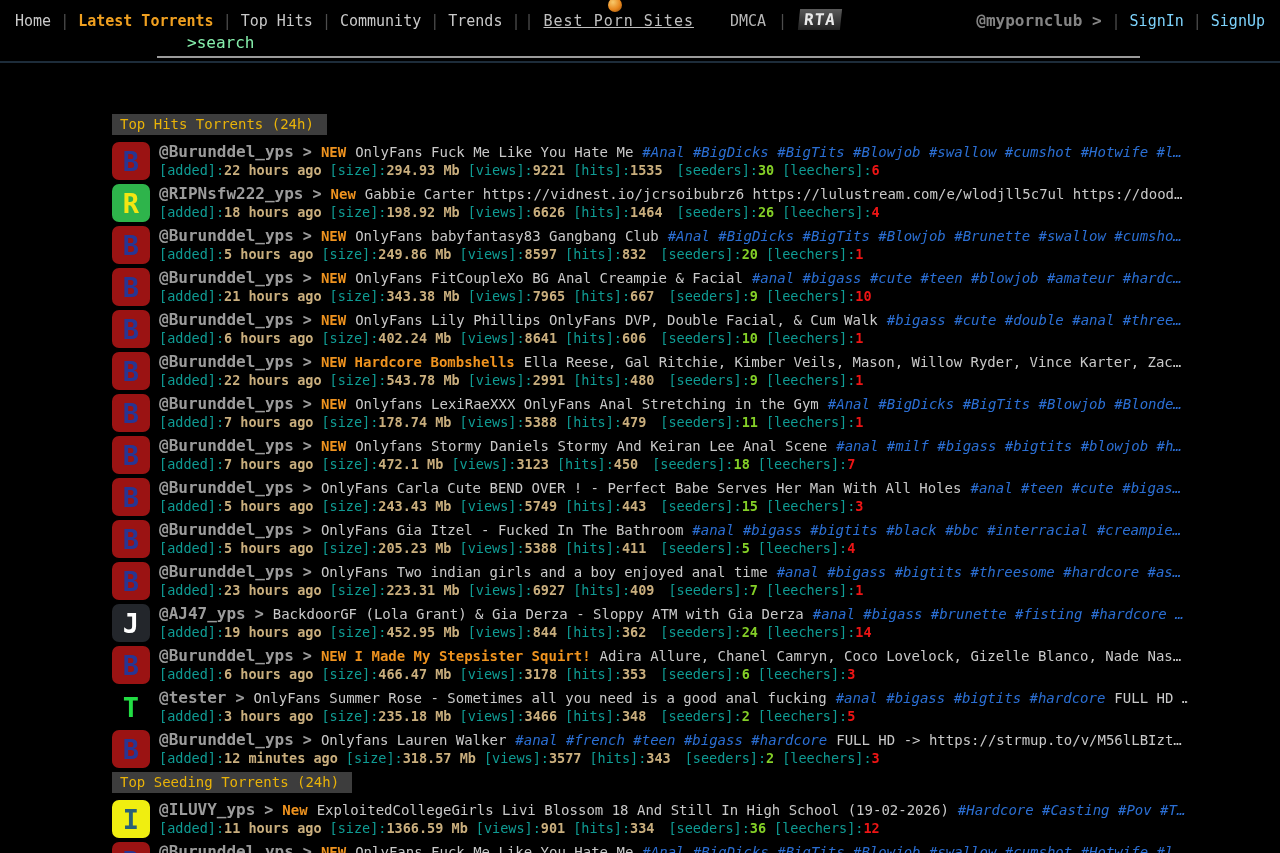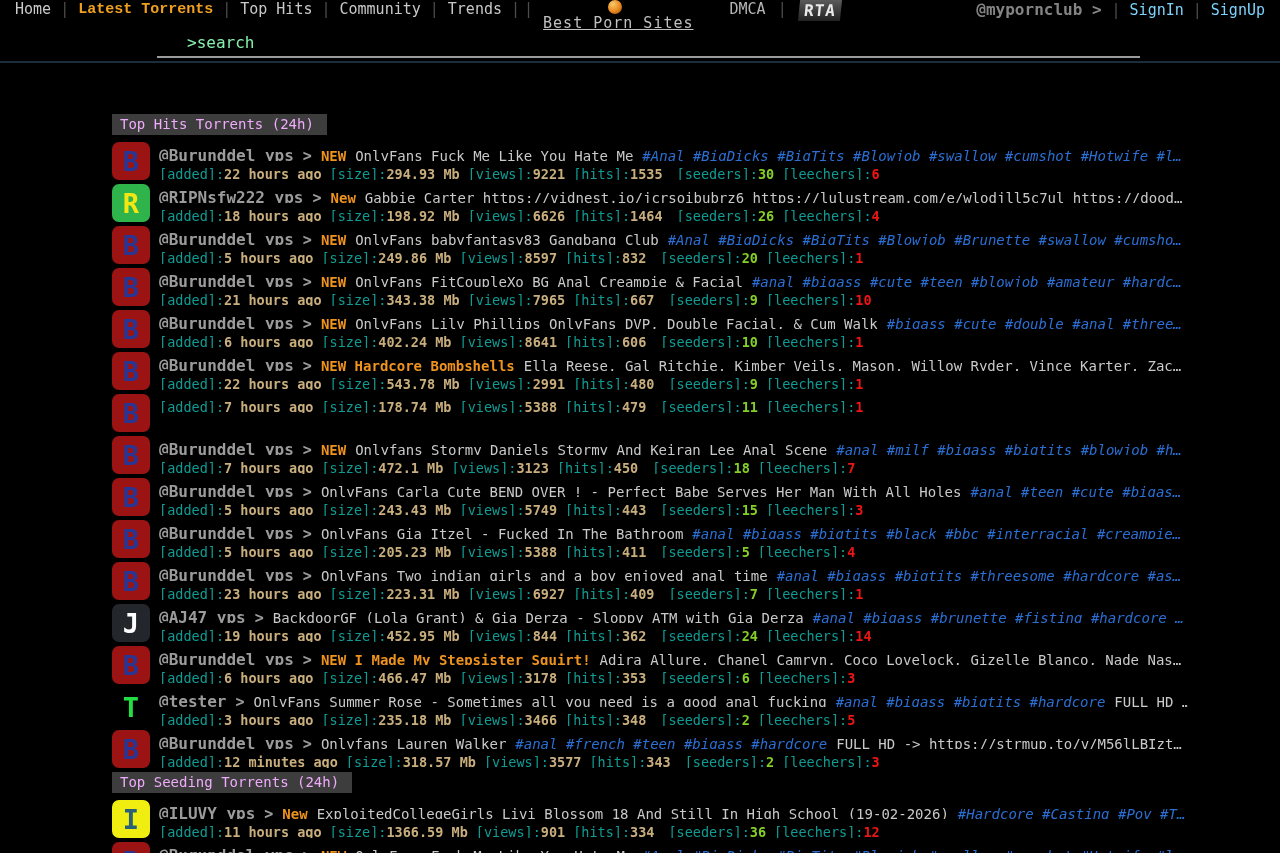--- a/index.html
+++ b/index.html
@@ -1,45 +1,45 @@
 <!DOCTYPE html>
 <html><head>
 <meta charset="utf-8">
 <style>
   html,body{margin:0;padding:0;width:1280px;height:853px;overflow:hidden;background:#000;
     font-family:"DejaVu Sans Mono",monospace;}
   
-  .topnav{display:flex;align-items:flex-start;height:30px;padding:0 8px;font-size:15px;color:#c9c9c9;}
+  .topnav{display:flex;align-items:flex-end;height:30px;padding:0 8px;font-size:15px;color:#c9c9c9;}
   .nav-item{margin:0 7px;cursor:pointer;white-space:nowrap;}
-  .nav-item.active{color:#f0a020;font-weight:bold;font-family:Liberation Mono, monospace;}
+  .nav-item.active{color:#f0a020;font-weight:bold;}
   .divider{color:#4d4d4d;margin:0 2px;}
   .promo{display:flex;align-items:center;margin:0 8px;cursor:pointer;flex-direction:column;}
   .promo-icon{width:14px;height:14px;border-radius:50%;margin-right:7px;
     background:radial-gradient(circle at 35% 30%,#f7c96b,#e8871d 55%,#8a4a0a);}
   .promo-label{color:#c0c0c0;text-decoration:underline;letter-spacing:1px;}
   .dmca{margin-left:28px;margin-right:10px;color:#b5b5b5;cursor:pointer;}
   .rta{margin-left:10px;background:linear-gradient(#5a5a5a,#222);color:#e8e8e8;font-weight:bold;
     font-size:16px;padding:1px 5px;letter-spacing:1px;transform:skewX(-6deg);cursor:pointer;}
   .nav-right{margin-left:auto;display:flex;align-items:center;}
   .account{color:#848484;font-weight:bold;font-size:16px;margin-right:8px;white-space:nowrap;}
   .auth{color:#7dd3fc;margin:0 7px;cursor:pointer;white-space:nowrap;}
   
   .search{display:block;margin:1px 0 0 157px;width:953px;background:transparent;border:none;
     border-bottom:2px solid #9b9b9b;color:#86efac;font-family:inherit;font-size:16px;
     padding:2px 0 4px 30px;outline:none;}
   .head-sep{border-bottom:2px solid #1d2c3a;margin-top:3px;}
   
   .content{margin:51px 92px 0 112px;}
-  .section-header{display:inline-block;background:#3d3d3d;color:#f0abfc;font-size:14px;
+  .section-header{display:inline-block;background:#3d3d3d;color:#eab308;font-size:14px;
     padding:2px 13px 3px 8px;margin-bottom:7px;}
   .row{display:flex;margin-bottom:4px;height:38px;}
   .avatar{width:38px;height:38px;border-radius:7px;flex:none;display:flex;align-items:center;
     justify-content:center;font-size:27px;font-weight:bold;cursor:pointer;}
   .row-text{margin-left:9px;flex:1;min-width:0;overflow:hidden;}
-  .line1,.line2{white-space:nowrap;overflow:hidden;height:19px;line-height:27px;}
+  .line1,.line2{white-space:nowrap;overflow:hidden;height:19px;line-height:19px;}
   .line1 > span{margin-right:9px;}
   .user{font-size:16px;font-weight:bold;color:#9b9b9b;cursor:pointer;}
   .sep{font-size:15px;font-weight:bold;color:#9b9b9b;}
   .hl{font-size:14px;font-weight:bold;color:#ef931f;}
   .title,.suffix{font-size:14px;color:#c9c9c9;cursor:pointer;}
   .tags{font-size:14px;font-style:italic;color:#2b6fd4;cursor:pointer;}
   .line2{font-size:13.5px;}
   .pair{margin-right:8px;}
   .pair[data-stat="seeders"]{margin-left:6px;}
   .lbl{color:#0f9c94;}
@@ -127,20 +127,21 @@
     <div class="avatar" style="background: rgb(155, 19, 19); color: rgb(40, 53, 147);">B</div>
     <div class="row-text">
       <div class="line1"><span class="user">@Burunddel_yps</span><span class="sep">&gt;</span><span class="hl">NEW Hardcore Bombshells</span><span class="title">Ella Reese, Gal Ritchie, Kimber Veils, Mason, Willow Ryder, Vince Karter, Zac…</span></div>
       <div class="line2">
         <span class="pair" data-stat="added"><span class="lbl">[added]:</span><span class="val">22 hours ago</span></span><span class="pair" data-stat="size"><span class="lbl">[size]:</span><span class="val">543.78 Mb</span></span><span class="pair" data-stat="views"><span class="lbl">[views]:</span><span class="val">2991</span></span><span class="pair" data-stat="hits"><span class="lbl">[hits]:</span><span class="val">480</span></span><span class="pair" data-stat="seeders"><span class="lbl">[seeders]:</span><span class="val seed">9</span></span><span class="pair" data-stat="leechers"><span class="lbl">[leechers]:</span><span class="val leech">1</span></span>
       </div>
     </div>
   </div><div class="row">
     <div class="avatar" style="background: rgb(155, 19, 19); color: rgb(40, 53, 147);">B</div>
     <div class="row-text">
+      <div class="line1"><span class="user">@Burunddel_yps</span><span class="sep">&gt;</span><span class="hl">NEW</span><span class="title">Onlyfans LexiRaeXXX OnlyFans Anal Stretching in the Gym</span><span class="tags">#Anal #BigDicks #BigTits #Blowjob #Blonde…</span></div>
       <div class="line2">
         <span class="pair" data-stat="added"><span class="lbl">[added]:</span><span class="val">7 hours ago</span></span><span class="pair" data-stat="size"><span class="lbl">[size]:</span><span class="val">178.74 Mb</span></span><span class="pair" data-stat="views"><span class="lbl">[views]:</span><span class="val">5388</span></span><span class="pair" data-stat="hits"><span class="lbl">[hits]:</span><span class="val">479</span></span><span class="pair" data-stat="seeders"><span class="lbl">[seeders]:</span><span class="val seed">11</span></span><span class="pair" data-stat="leechers"><span class="lbl">[leechers]:</span><span class="val leech">1</span></span>
       </div>
     </div>
   </div><div class="row">
     <div class="avatar" style="background: rgb(155, 19, 19); color: rgb(40, 53, 147);">B</div>
     <div class="row-text">
       <div class="line1"><span class="user">@Burunddel_yps</span><span class="sep">&gt;</span><span class="hl">NEW</span><span class="title">Onlyfans Stormy Daniels Stormy And Keiran Lee Anal Scene</span><span class="tags">#anal #milf #bigass #bigtits #blowjob #h…</span></div>
       <div class="line2">
         <span class="pair" data-stat="added"><span class="lbl">[added]:</span><span class="val">7 hours ago</span></span><span class="pair" data-stat="size"><span class="lbl">[size]:</span><span class="val">472.1 Mb</span></span><span class="pair" data-stat="views"><span class="lbl">[views]:</span><span class="val">3123</span></span><span class="pair" data-stat="hits"><span class="lbl">[hits]:</span><span class="val">450</span></span><span class="pair" data-stat="seeders"><span class="lbl">[seeders]:</span><span class="val seed">18</span></span><span class="pair" data-stat="leechers"><span class="lbl">[leechers]:</span><span class="val leech">7</span></span>

